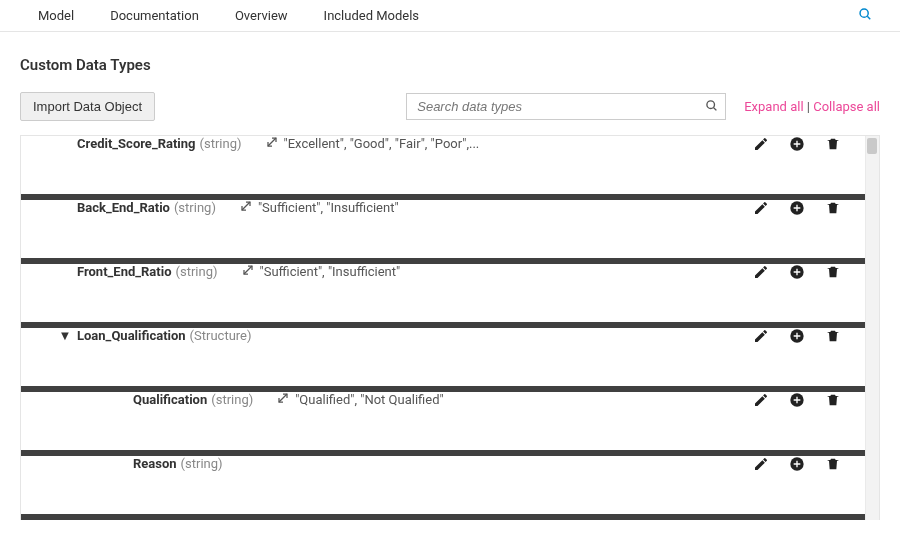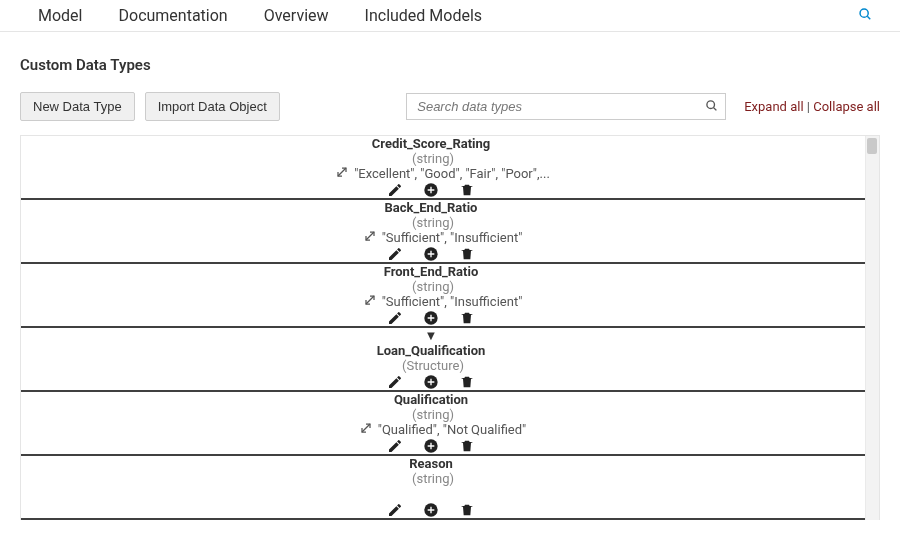--- a/index.html
+++ b/index.html
@@ -16,21 +16,21 @@
     padding: 0 20px;
     height: 32px;
   }
   .tab {
     padding: 0 18px;
     height: 32px;
     display: flex;
     align-items: center;
     cursor: pointer;
     color: #333;
-    font-size: 16px;
+    font-size: 13px;
   }
   .tab.active {
     color: #0088ce;
     border-bottom: 2px solid #0088ce;
   }
   .tab-spacer { flex: 1; }
   .search-tab-icon {
     color: #0088ce;
     font-size: 15px;
     cursor: pointer;
@@ -83,21 +83,21 @@
     color: #555;
     font-size: 13px;
     pointer-events: none;
   }
   .expand-links {
     font-size: 13px;
     color: #555;
     white-space: nowrap;
   }
   .expand-links a {
-    color: #7f1d1d;
+    color: #ec4899;
     text-decoration: none;
     cursor: pointer;
   }
   .type-list {
     border: 1px solid #e5e5e5;
     border-bottom: none;
     position: relative;
   }
   .scroll-gutter {
     position: absolute;
@@ -112,27 +112,26 @@
     position: absolute;
     right: 2px;
     top: 2px;
     width: 10px;
     height: 16px;
     background: #c9c9c9;
     border-radius: 2px;
   }
   .type-row {
     display: flex;
-    align-items: center;
+    align-items: flex-start;
     padding: 0 24px 0 0;
     height: 64px;
-    border-bottom: 2px solid #404040;
+    border-bottom: 6px solid #404040;
     margin-right: 14px;
     background: #fff;
-    flex-direction: column;
   }
   .row-indent {
     display: inline-block;
   }
   .indent-0 { width: 56px; }
   .indent-1 { width: 112px; }
   .expand-toggle {
     width: 24px;
     text-align: center;
     font-size: 13px;
@@ -197,21 +196,20 @@
         <circle cx="10.5" cy="10.5" r="7"></circle>
         <line x1="21" y1="21" x2="16" y2="16"></line>
       </svg>
   </div>
 </div>
 
 <div class="content">
   <div class="section-title">Custom Data Types</div>
 
   <div class="toolbar">
-    <button class="btn">New Data Type</button>
     <button class="btn">Import Data Object</button>
     <div class="toolbar-spacer"></div>
     <div class="search-wrap">
       <input class="search-input" type="text" placeholder="Search data types" style="">
       <span class="search-icon-inside">
         <svg width="13" height="13" viewBox="0 0 24 24" fill="none" stroke="currentColor" stroke-width="2.5">
             <circle cx="10.5" cy="10.5" r="7"></circle>
             <line x1="21" y1="21" x2="16" y2="16"></line>
           </svg>
       </span>

